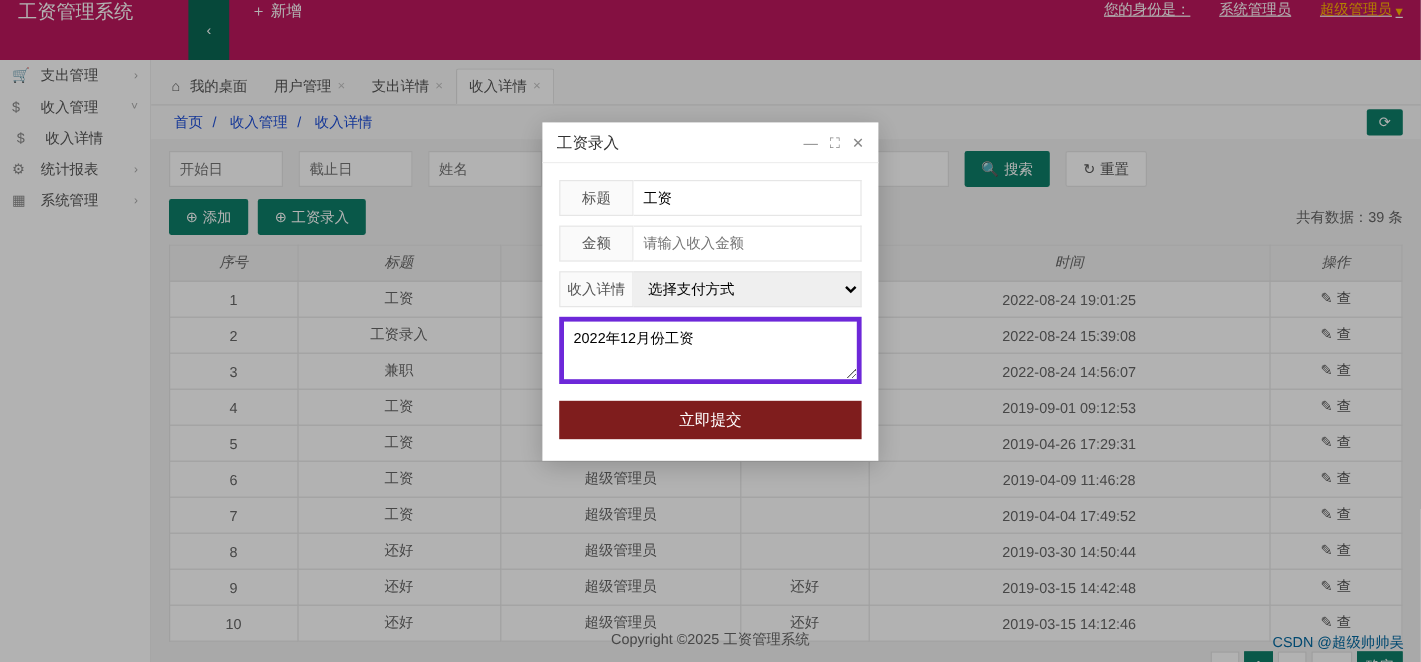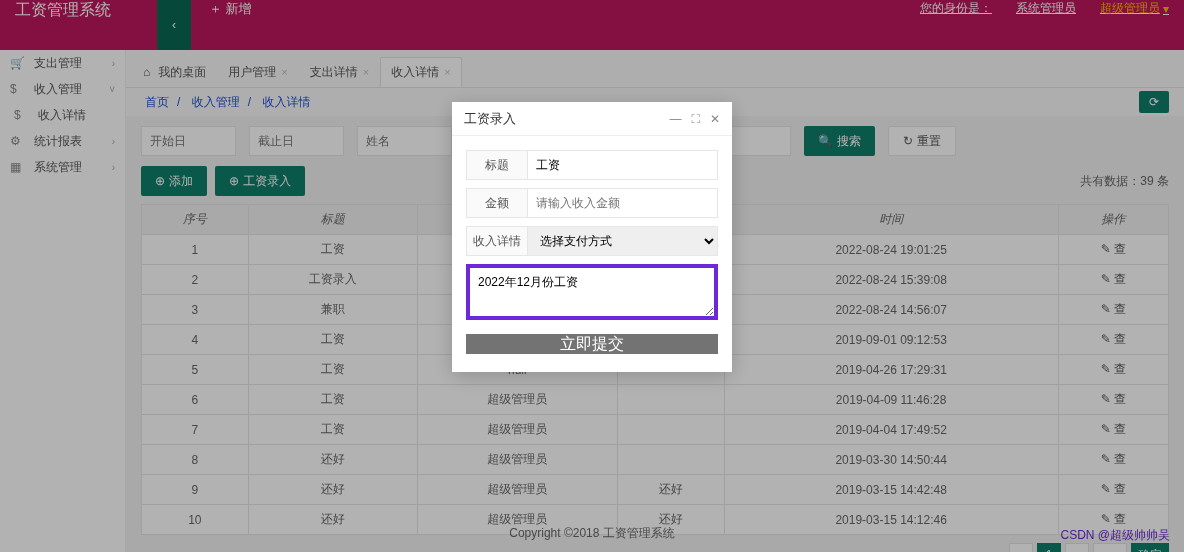--- a/index.html
+++ b/index.html
@@ -49,33 +49,33 @@
 .table th, .table td { border: 1px solid #e6e6e6; padding: 6px 8px; text-align: center; font-size: 12px; color: #666; height: 24px; }
 .table th { background: #f2f2f2; font-weight: normal; color: #666; font-style: italic; }
 .table .action { color: #555; cursor: pointer; }
 
 .pagination { display: flex; justify-content: flex-end; gap: 4px; margin-top: 8px; align-items: center; }
 .pagination .pg { height: 24px; min-width: 24px; border: 1px solid #e2e2e2; background: #fff; cursor: pointer; font-size: 12px; color: #555; display: inline-flex; align-items: center; justify-content: center; padding: 0 6px; }
 .pagination .pg.active { background: #0e7f69; color: #fff; border-color: #0e7f69; cursor: default; }
 .pagination .pg.disabled { color: #d2d2d2; cursor: not-allowed; }
 
 .footer { position: absolute; bottom: 10px; width: 100%; text-align: center; font-size: 12px; color: #666; }
-.watermark { position: absolute; bottom: 8px; right: 14px; font-size: 12px; color: #6d28d9; }
+.watermark { position: absolute; bottom: 8px; right: 14px; font-size: 12px; color: #0369a1; }
 
 .overlay { position: absolute; inset: 0; background: rgba(0,0,0,0.3); display: flex; justify-content: center; align-items: flex-start; padding-top: 102px; }
 .modal { width: 280px; background: #fff; box-shadow: 0 4px 20px rgba(0,0,0,0.2); }
 .modal-header { height: 34px; display: flex; align-items: center; padding: 0 12px; font-size: 13px; color: #333; border-bottom: 1px solid #eee; }
 .modal-header .spacer { flex: 1; }
 .modal-header .ctrl { margin-left: 10px; cursor: pointer; color: #888; font-size: 12px; }
 .modal-body { padding: 14px 14px 18px; }
 .form-row { display: flex; margin-bottom: 8px; }
 .form-row .lbl { width: 62px; height: 30px; border: 1px solid #e6e6e6; display: flex; align-items: center; justify-content: center; background: #fafafa; font-size: 12px; color: #555; }
 .form-row input, .form-row select { flex: 1; height: 30px; border: 1px solid #e6e6e6; border-left: none; padding: 0 8px; font-size: 12px; }
 .form-row textarea { width: 100%; height: 56px; border: 4px solid #6d28d9; padding: 6px 8px; font-size: 12px; resize: both; }
-.modal .submit { width: 100%; height: 20px; background: #737373; color: #fff; border: none; cursor: pointer; font-size: 16px; margin-top: 6px; }
+.modal .submit { width: 100%; height: 32px; background: #7f1d1d; color: #fff; border: none; cursor: pointer; font-size: 13px; margin-top: 6px; }
 </style>
 </head>
 <body>
 
 <div class="header">
   <div class="title">工资管理系统</div>
   <div class="collapse-btn">
       <span>‹</span>
     </div>
   <div class="add-btn">＋ 新增</div>
@@ -280,21 +280,21 @@
         <span class="pg disabled">‹</span>
         <span class="pg active">1</span>
         <span class="pg">›</span>
         <span class="pg" style="width:34px"></span>
         <button class="pg" style="background:#0e7f69;color:#fff;border-color:#0e7f69">确定</button>
       </div>
     </div>
   </div>
 </div>
 
-<div class="footer">Copyright ©2018 工资管理系统</div>
+<div class="footer">Copyright ©2025 工资管理系统</div>
 <div class="watermark">CSDN @超级帅帅吴</div>
 
 <div class="overlay">
   <div class="modal">
     <div class="modal-header">
       <span>工资录入</span>
       <div class="spacer"></div>
       <span class="ctrl">—</span>
       <span class="ctrl">⛶</span>
       <span class="ctrl">✕</span>

